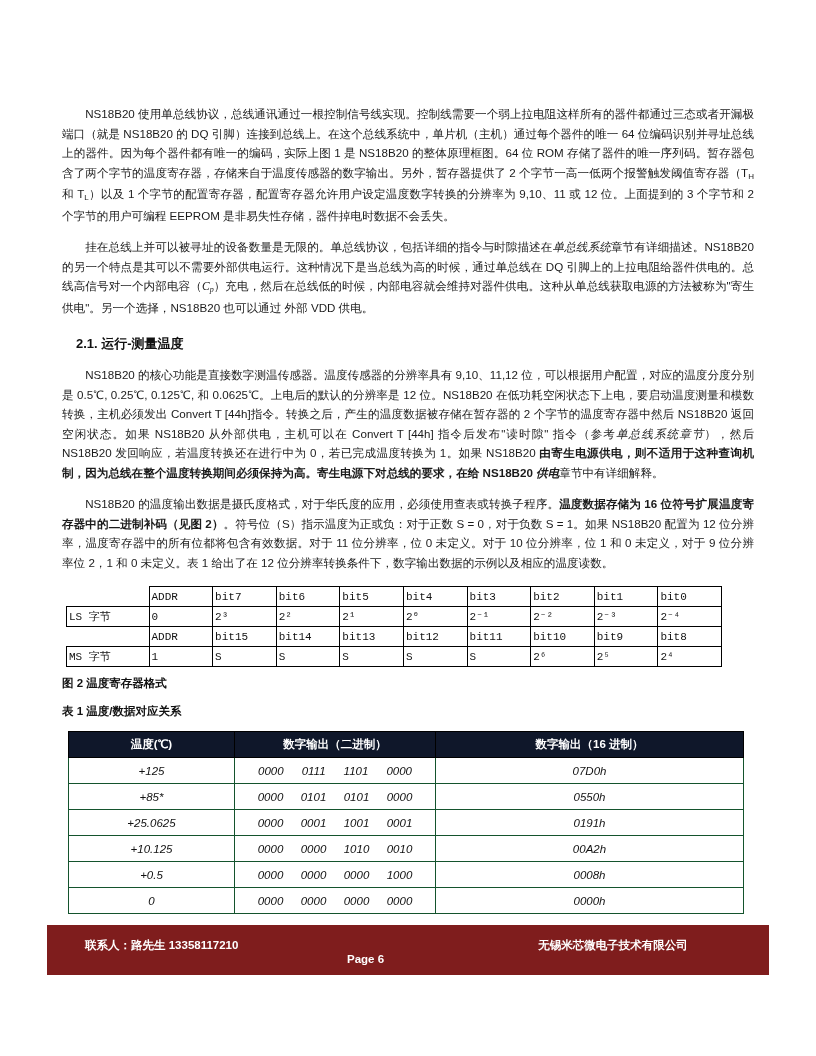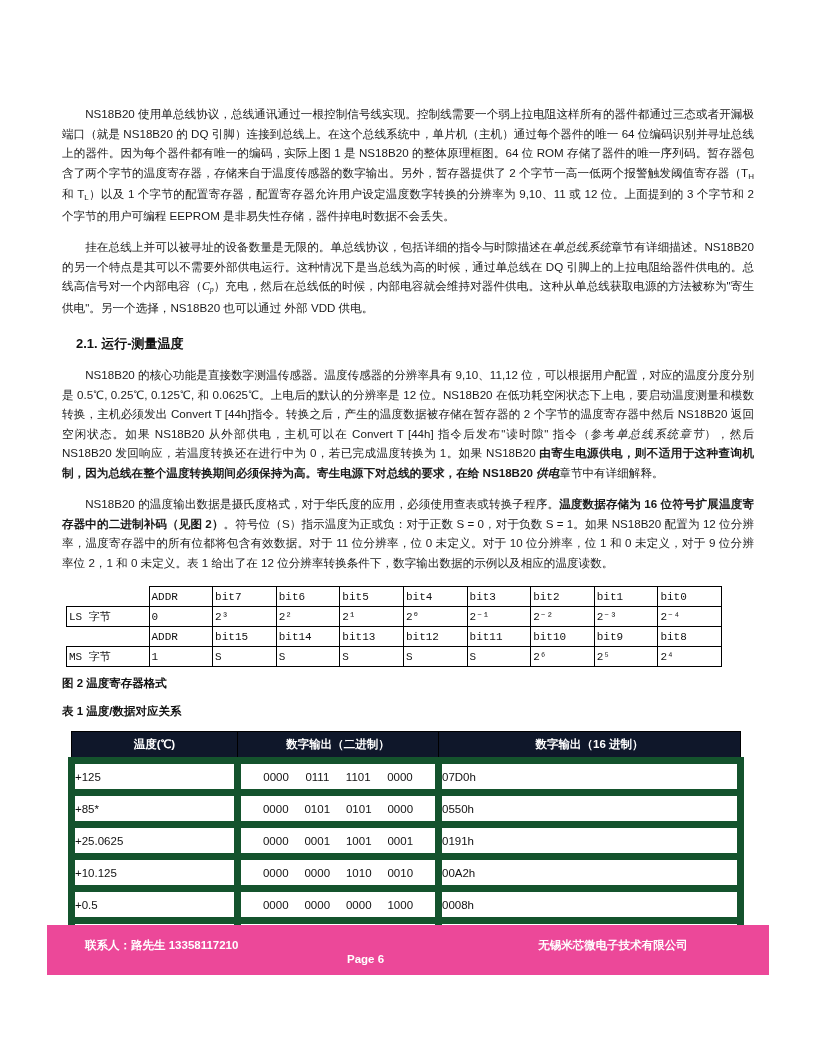--- a/index.html
+++ b/index.html
@@ -132,44 +132,45 @@
     background: #0f172a;
     color: #ffffff;
     font-size: 11.5px;
     font-weight: bold;
     height: 25px;
     padding: 0;
     text-align: center;
     border: 1px solid #000000;
   }
   table.data-table tbody td {
-    border: 7px solid #14532d;
+    border: 1px solid #14532d;
     height: 25px;
-    text-align: left;
+    text-align: center;
     font-size: 11.5px;
     color: #111111;
     padding: 0;
+    font-style: italic;
   }
   td.bin-cell { padding: 0; }
   .bin-groups {
     display: flex;
     justify-content: space-around;
     align-items: center;
     padding: 0 14px;
   }
   .bin-groups span { font-size: 11.5px; }
 
   
   .footer {
     position: absolute;
     left: 47px;
     top: 925px;
     width: 722px;
     height: 50px;
-    background: #ec4899;
+    background: #7f1d1d;
   }
   .footer-inner {
     display: flex;
     align-items: center;
     height: 30px;
     padding-top: 5px;
     font-size: 11.5px;
     font-weight: bold;
     color: #ffffff;
   }

